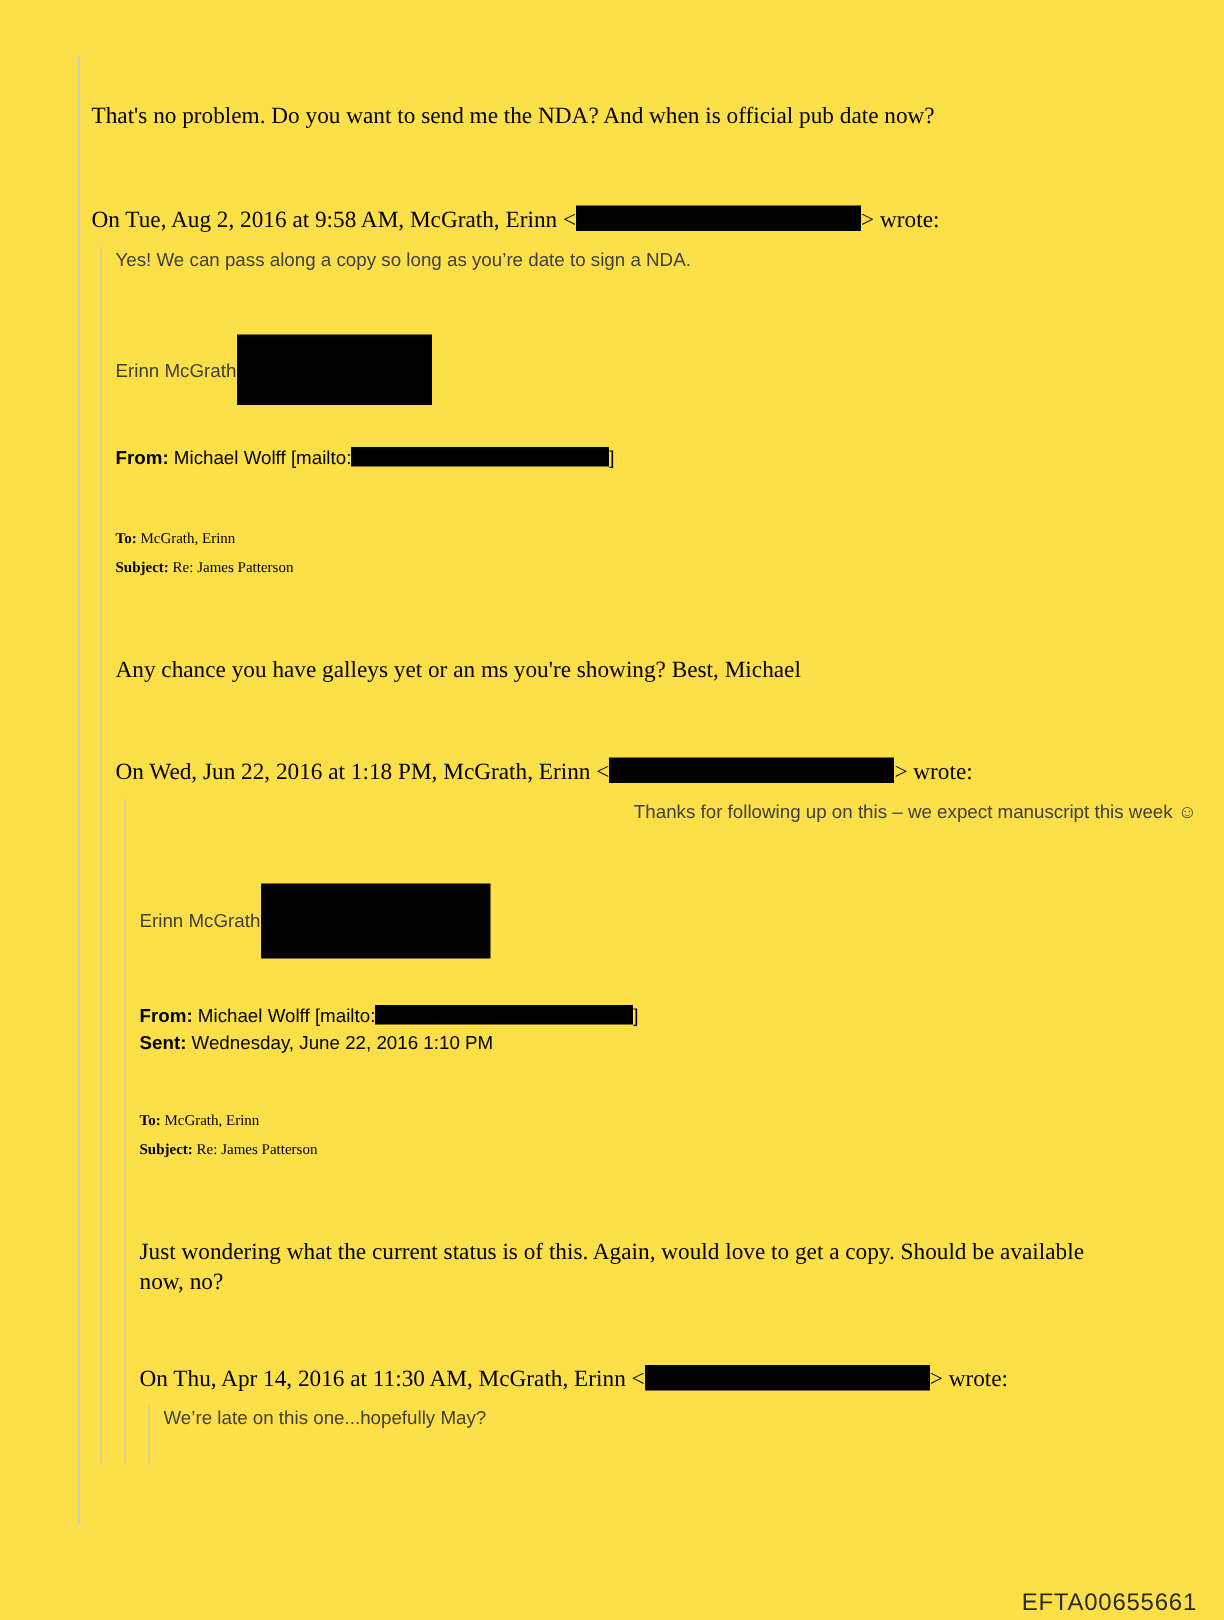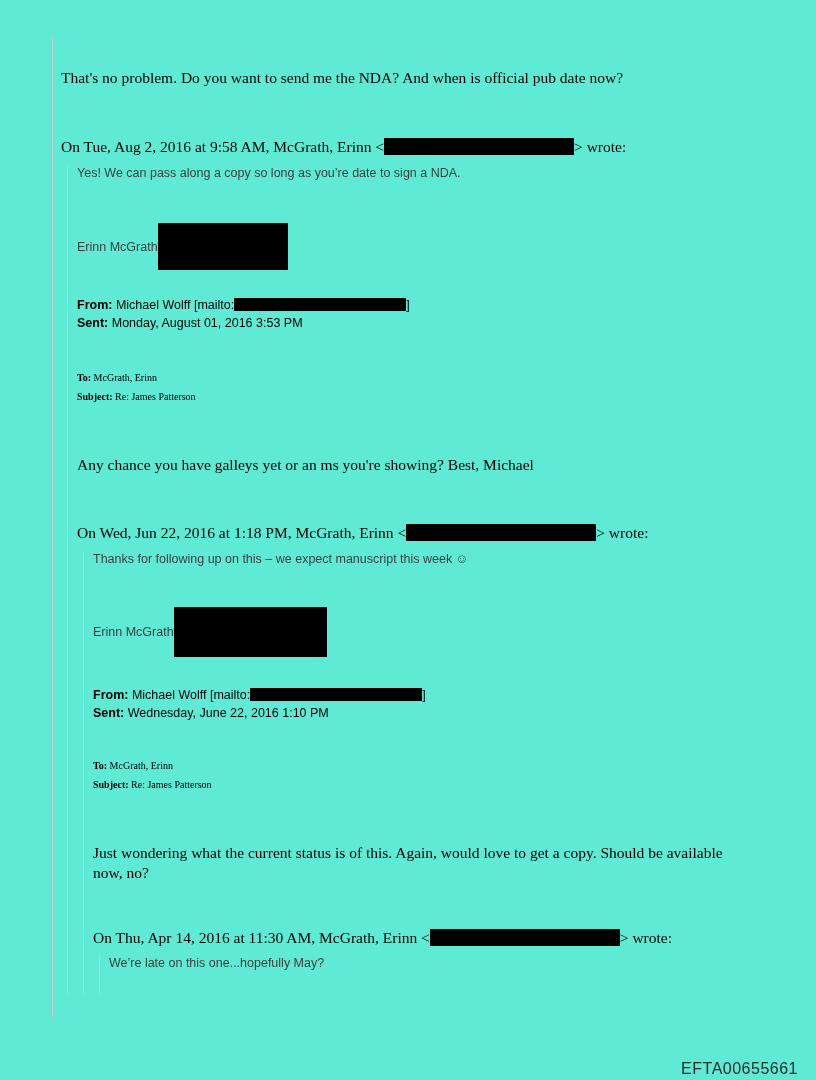--- a/index.html
+++ b/index.html
@@ -1,20 +1,20 @@
 <!DOCTYPE html>
 <html><head>
 <meta charset="utf-8">
 <style>
   html, body { margin: 0; padding: 0; background: #ffffff; }
   .page {
     position: relative;
     width: 816px;
     height: 1080px;
-    background: #5eead4;
+    background: #fde047;
     overflow: hidden;
     font-family: "Liberation Serif", "DejaVu Serif", serif;
     color: #000000;
   }
   
   .bq1 {
     position: absolute;
     left: 52px;
     top: 38px;
     width: 746px;
@@ -45,21 +45,21 @@
   .attr2 { margin-top: 49px; }
   .attr3 { margin-top: 45px; }
 
   .sans-gray {
     font-family: "Liberation Sans", "DejaVu Sans", sans-serif;
     font-size: 12.5px;
     line-height: 16px;
     color: #404040;
   }
   .qbody1 { margin-top: 9px; }
-  .qbody2 { margin-top: 9px; }
+  .qbody2 { margin-top: 9px; text-align: right; }
   .qbody3 { margin-top: 8px; }
 
   .sig-row {
     display: flex;
     align-items: center;
     font-family: "Liberation Sans", "DejaVu Sans", sans-serif;
     font-size: 12.5px;
     color: #404040;
   }
   .sig1 { margin-top: 42px; height: 47px; }
@@ -124,21 +124,20 @@
 
       <p class="sans-gray qbody1">Yes! We can pass along a copy so long as you’re date to sign a NDA.</p>
 
       <div class="sig-row sig1">
         <span>Erinn McGrath</span>
         <div class="sig-redaction"></div>
       </div>
 
       <div class="hdr-sans hdr1">
         <p><strong>From:</strong><span> Michael Wolff [mailto:</span><span class="inline-redaction mailto-redaction"></span><span>]</span></p>
-        <p><strong>Sent:</strong><span> Monday, August 01, 2016 3:53 PM</span></p>
       </div>
 
       <div class="addr-serif addr1">
         <p><strong>To:</strong><span> McGrath, Erinn</span></p>
         <p><strong>Subject:</strong><span> Re: James Patterson</span></p>
       </div>
 
       <p class="serif-line reply1">Any chance you have galleys yet or an ms you're showing? Best, Michael</p>
 
       <p class="serif-line attr2"><span>On Wed, Jun 22, 2016 at 1:18 PM, McGrath, Erinn &lt;</span><span class="inline-redaction attr-redaction"></span><span>&gt; wrote:</span></p>

